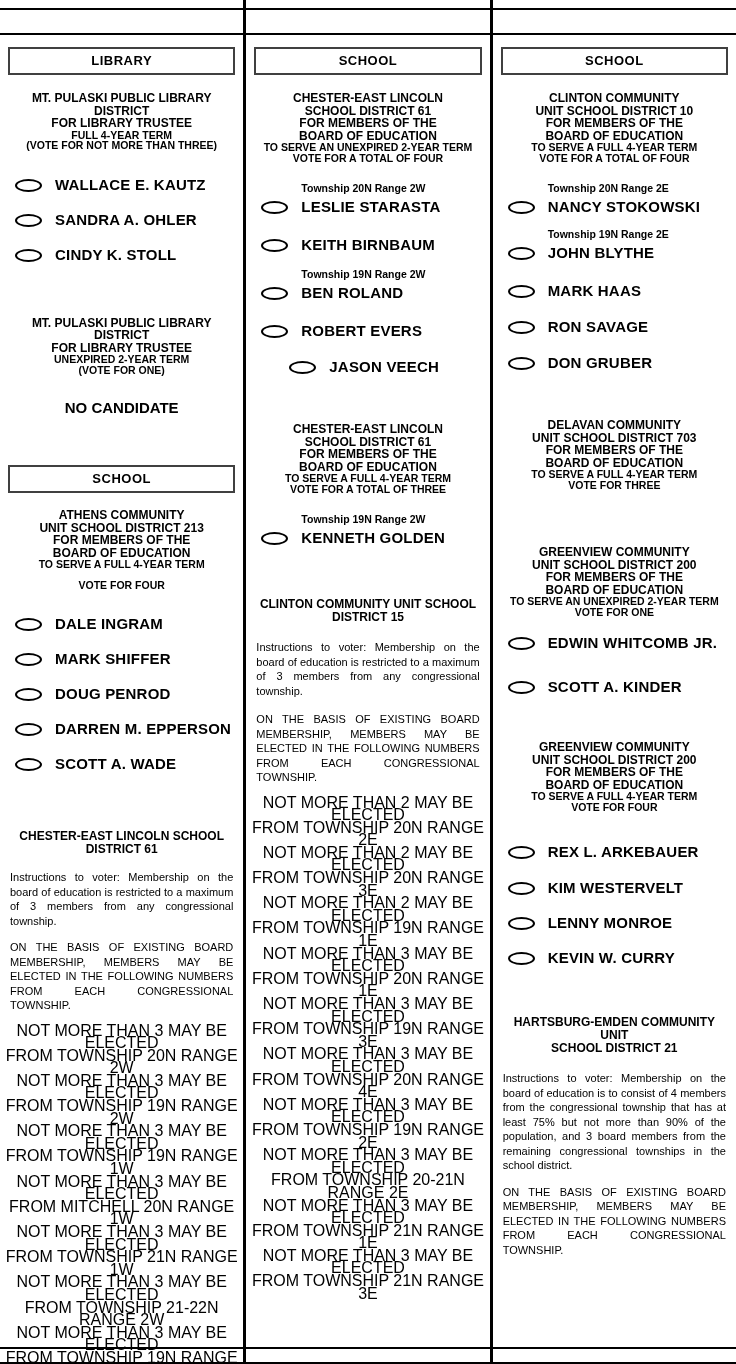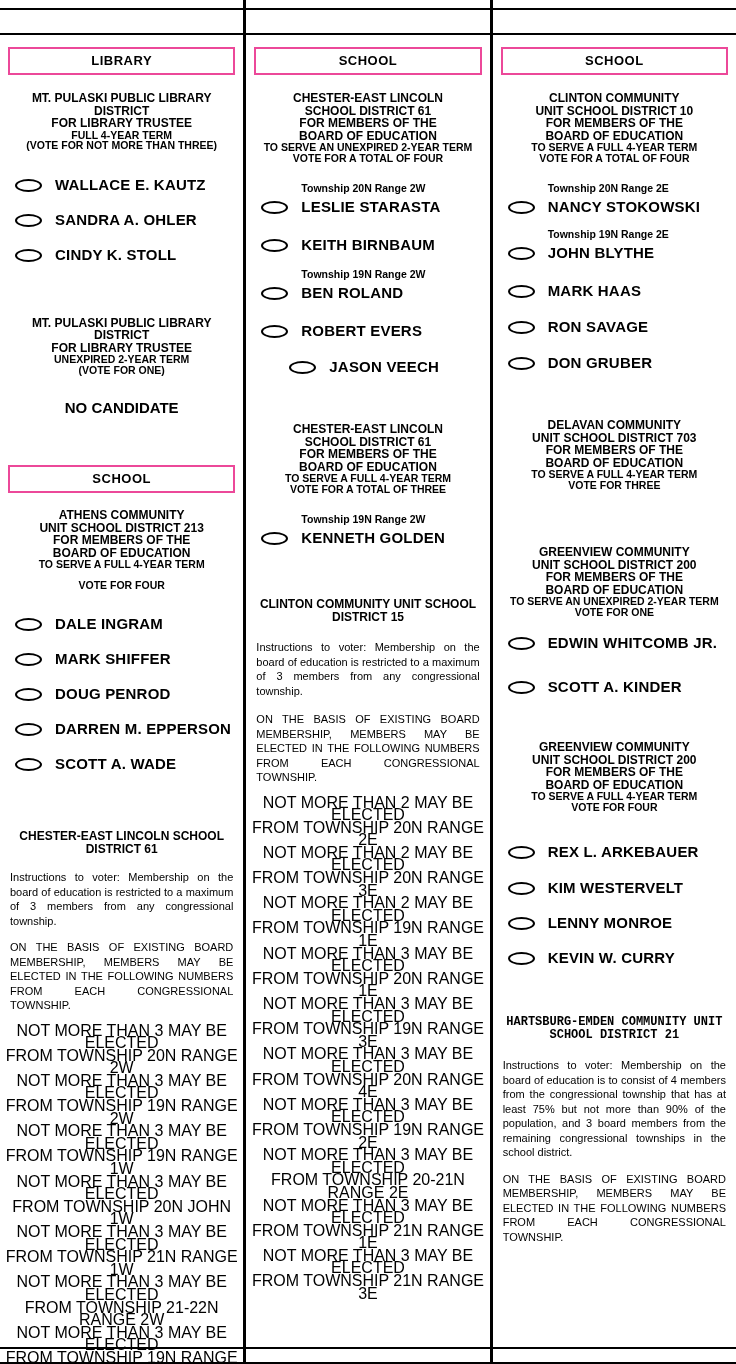--- a/index.html
+++ b/index.html
@@ -25,21 +25,21 @@
 
   .timing-strip {
     margin-top:8px;
     height:27px;
     border-top:2px solid #000;
     border-bottom:2px solid #000;
   }
   .section-box {
     margin:12px auto 0;
     width:calc(100% - 16px);
-    border:2px solid #ec4899;
+    border:2px solid #404040;
     text-align:center;
     padding:4px 0 5px;
     font-weight:bold;
     font-size:13px;
     letter-spacing:0.5px;
   }
   .contest-header { text-align:center; padding:0 5px; }
   .ch-lg { font-weight:bold; font-size:12px; line-height:12.5px; }
   .ch-sm { font-weight:bold; font-size:10.5px; line-height:10.5px; }
 
@@ -166,21 +166,21 @@
       <div class="paragraph" style="margin-top: 14px;">Instructions to voter:  Membership on the board of education is restricted to a maximum of 3 members from any congressional township.</div>
       <div class="paragraph" style="margin-top: 12px;">ON THE BASIS OF EXISTING BOARD MEMBERSHIP, MEMBERS MAY BE ELECTED IN THE FOLLOWING NUMBERS FROM EACH CONGRESSIONAL TOWNSHIP.</div>
       <div class="center-list" style="margin-top: 12px;">
         <div>NOT MORE THAN 3 MAY BE ELECTED</div>
         <div>FROM TOWNSHIP 20N RANGE 2W</div>
         <div>NOT MORE THAN 3 MAY BE ELECTED</div>
         <div>FROM TOWNSHIP 19N RANGE 2W</div>
         <div>NOT MORE THAN 3 MAY BE ELECTED</div>
         <div>FROM TOWNSHIP 19N RANGE 1W</div>
         <div>NOT MORE THAN 3 MAY BE ELECTED</div>
-        <div>FROM TOWNSHIP 20N JOHN 1W</div>
+        <div>FROM MITCHELL 20N RANGE 1W</div>
         <div>NOT MORE THAN 3 MAY BE ELECTED</div>
         <div>FROM TOWNSHIP 21N RANGE 1W</div>
         <div>NOT MORE THAN 3 MAY BE ELECTED</div>
         <div>FROM TOWNSHIP 21-22N RANGE 2W</div>
         <div>NOT MORE THAN 3 MAY BE ELECTED</div>
         <div>FROM TOWNSHIP 19N RANGE 3W</div>
         <div>NOT MORE THAN 3 MAY BE ELECTED</div>
         <div>FROM TOWNSHIP 19-20N RANGE 3W</div>
       </div>
       <div class="bottom-rule r1"></div>
@@ -320,21 +320,21 @@
       </div>
       <div class="candidate" style="margin-top: 16px;">
         <div class="cand-row"><span class="oval"></span><span class="cand-name">KIM WESTERVELT</span></div>
       </div>
       <div class="candidate" style="margin-top: 15px;">
         <div class="cand-row"><span class="oval"></span><span class="cand-name">LENNY MONROE</span></div>
       </div>
       <div class="candidate" style="margin-top: 15px;">
         <div class="cand-row"><span class="oval"></span><span class="cand-name">KEVIN W. CURRY</span></div>
       </div>
-      <div class="sub-title" style="margin-top: 48px; font-family: Liberation Mono, monospace;">
+      <div class="sub-title" style="margin-top: 48px;">
         <div>HARTSBURG-EMDEN COMMUNITY UNIT</div>
         <div>SCHOOL DISTRICT 21</div>
       </div>
       <div class="paragraph" style="margin-top: 16px;">Instructions to voter:  Membership on the board of education is to consist of 4 members from the congressional township that has at least 75% but not more than 90% of the population, and 3 board members from the remaining congressional townships in the school district.</div>
       <div class="paragraph" style="margin-top: 12px;">ON THE BASIS OF EXISTING BOARD MEMBERSHIP, MEMBERS MAY BE ELECTED IN THE FOLLOWING NUMBERS FROM EACH CONGRESSIONAL TOWNSHIP.</div>
       <div class="bottom-rule r1"></div>
       <div class="bottom-rule r2"></div>
     </div>
   </div>
 

